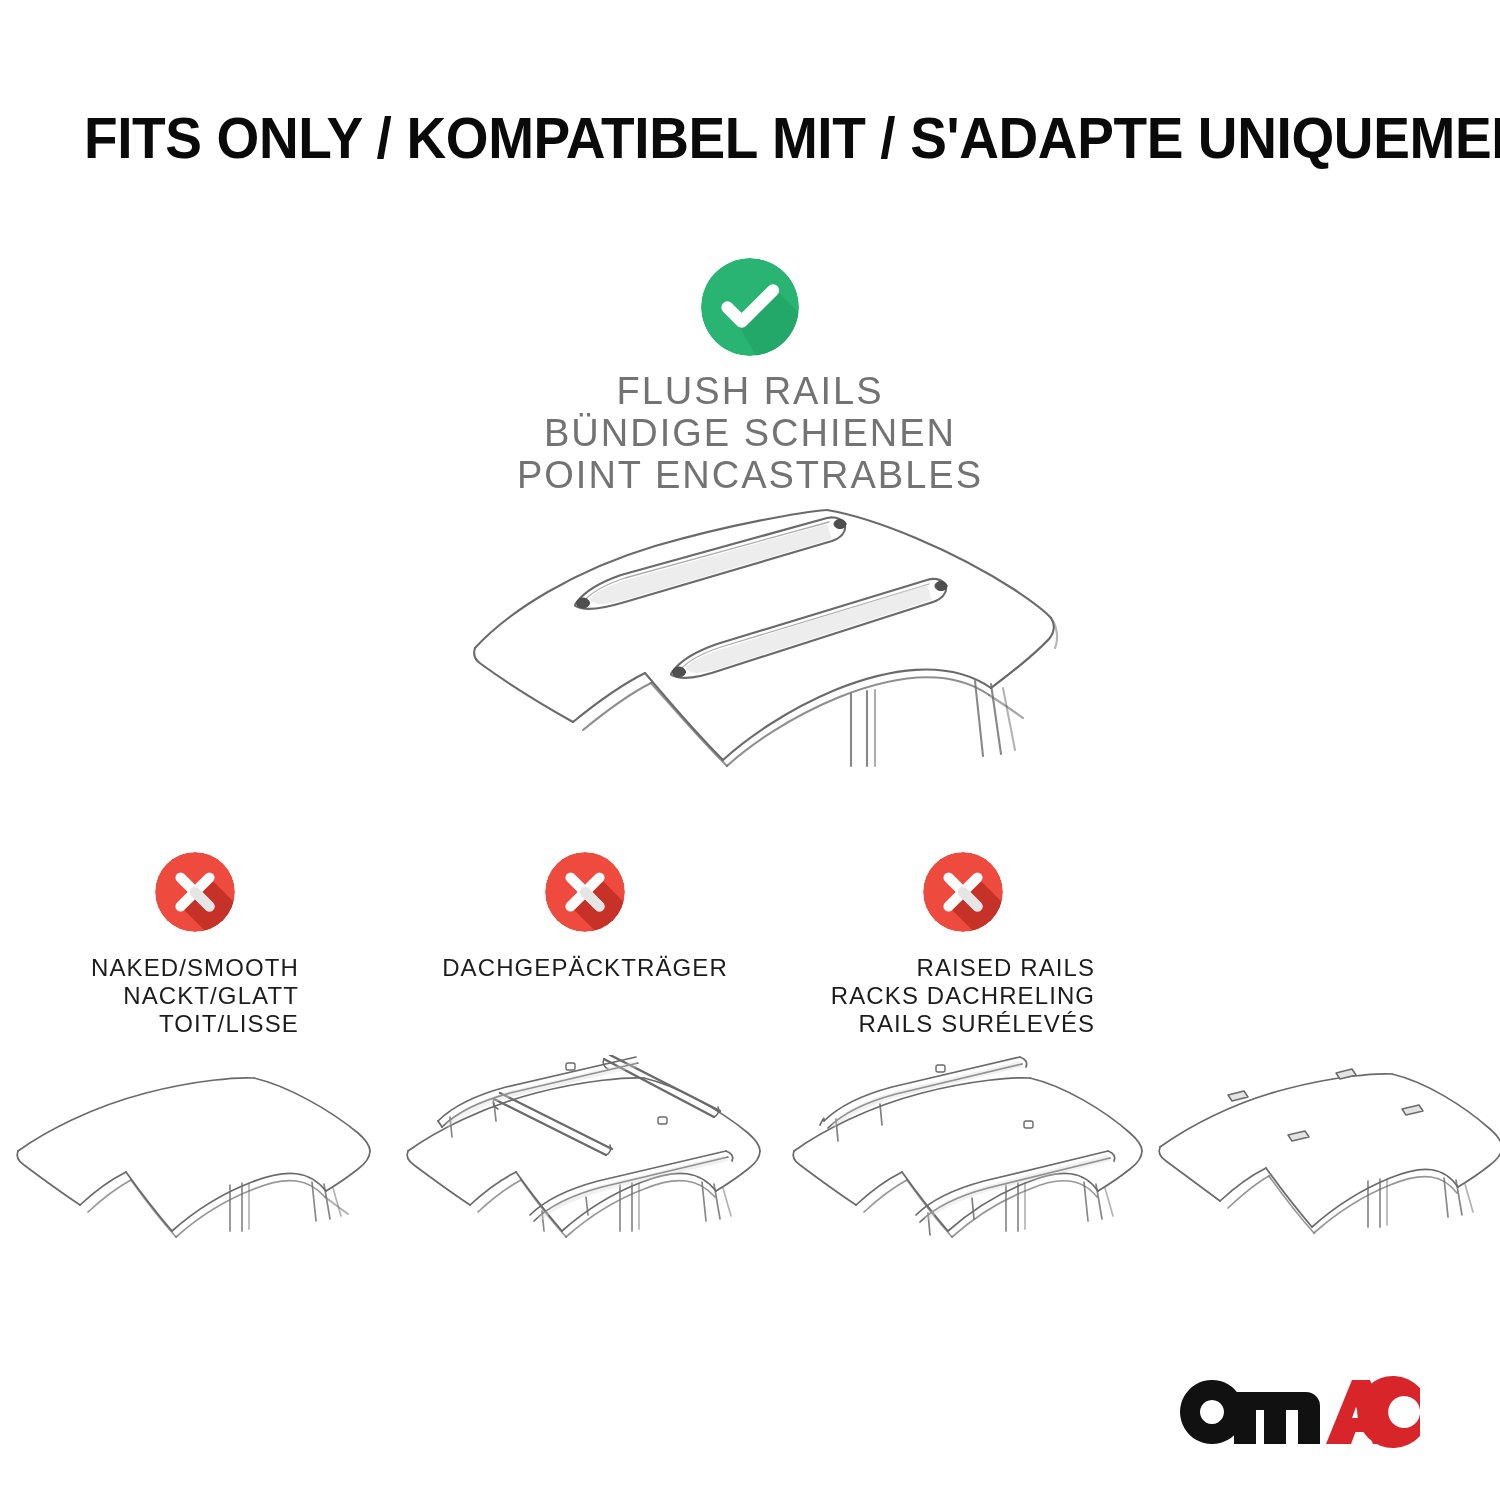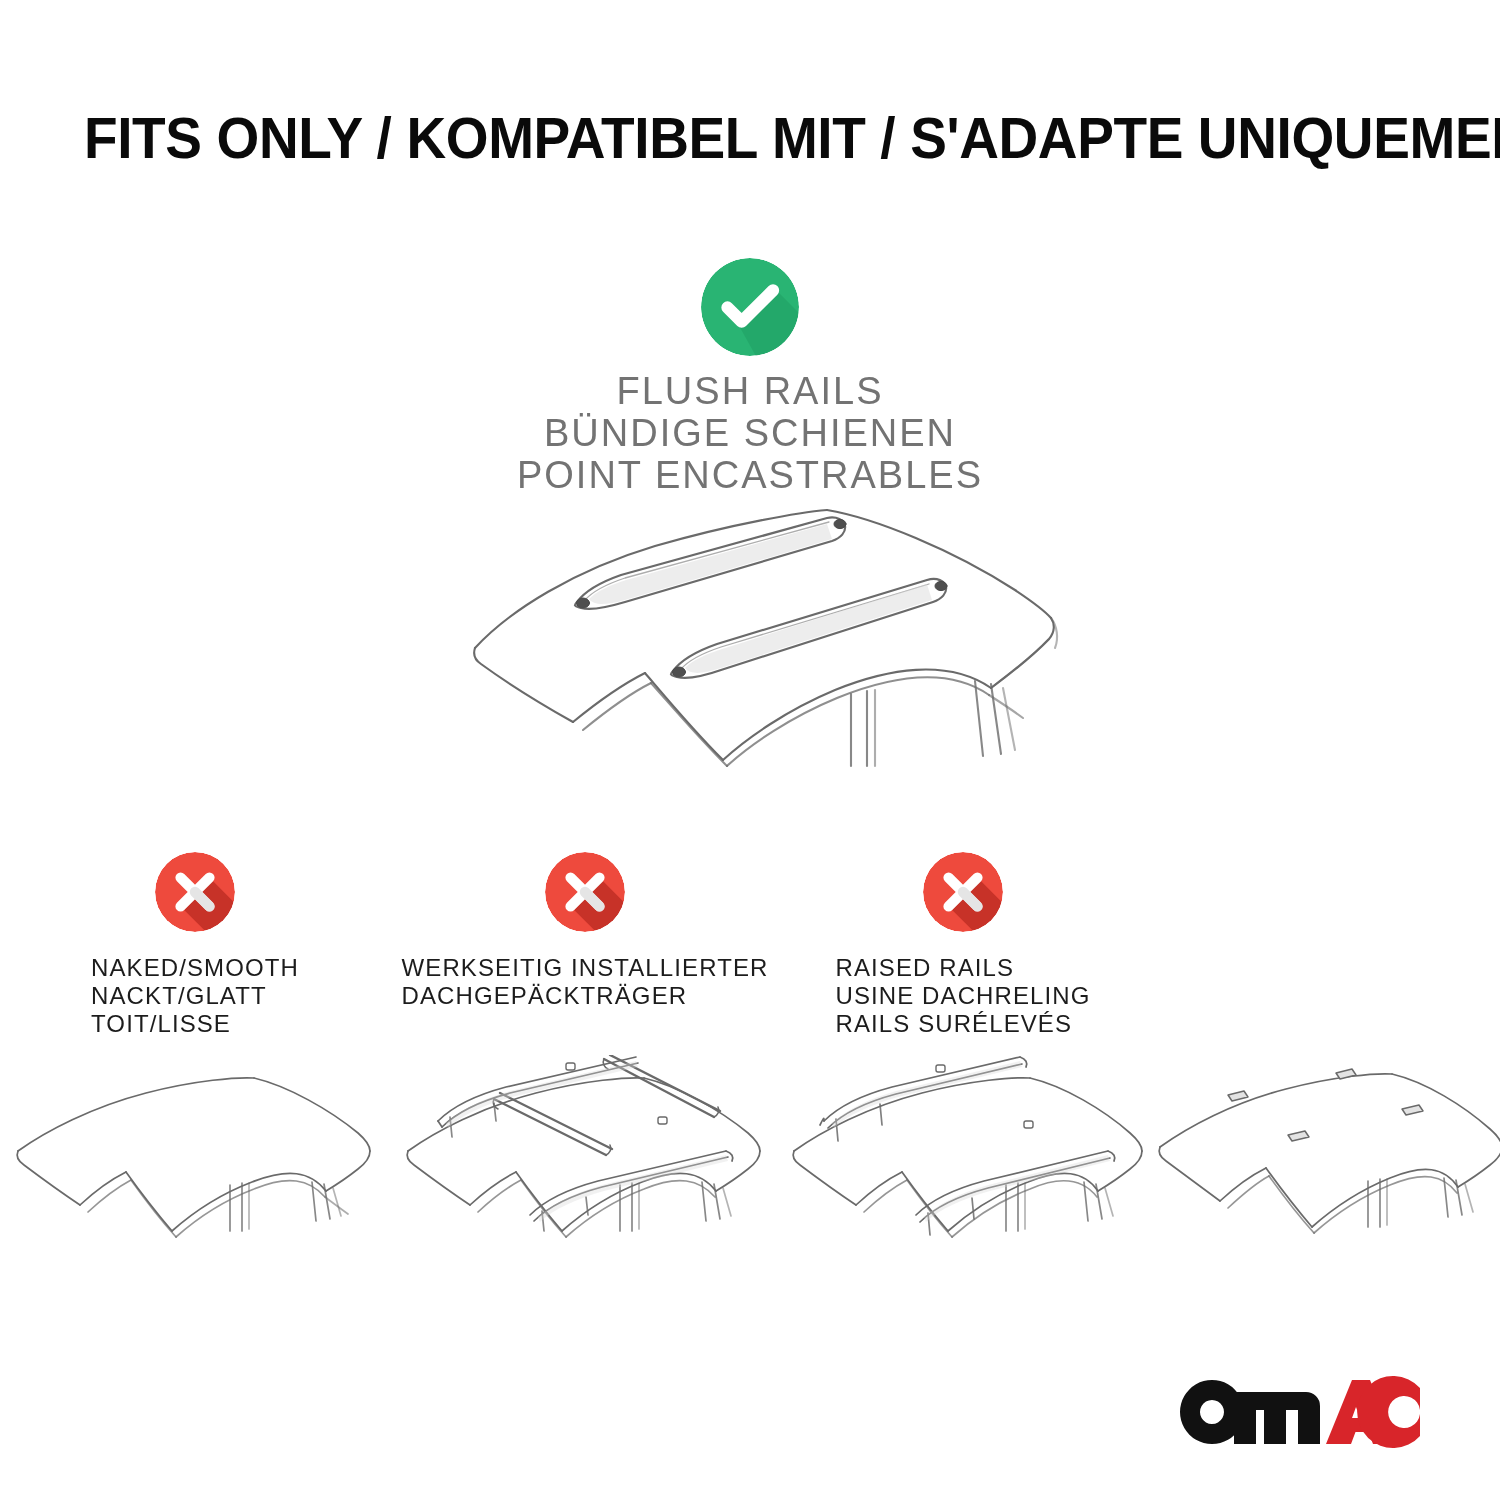--- a/index.html
+++ b/index.html
@@ -99,21 +99,21 @@
   }
   .col-1 { width: 390px; }
   .col-2 { width: 390px; }
   .col-3 { width: 366px; }
   .col-4 { width: 354px; }
 
   .x-badge { width: 80px; height: 80px; }
 
   .col-labels {
     margin-top: 22px;
-    text-align: left;
+    text-align: right;
   }
   .col-line {
     font-size: 24px;
     line-height: 28px;
     font-weight: 400;
     letter-spacing: 1.1px;
     color: #1c1c1c;
     white-space: nowrap;
   }
 
@@ -264,21 +264,20 @@
           </defs>
         <g clip-path="url(#xc2)">
           <circle cx="50" cy="50" r="50" fill="#ee4a3d"></circle>
           <path d="M50 50 L68 32 L100 64 L100 100 L64 100 L32 68 Z" fill="#a81f17" opacity="0.55"></path>
           <path d="M32 32 L68 68 M68 32 L32 68" fill="none" stroke="#ffffff" stroke-width="13" stroke-linecap="round"></path>
           <path d="M50 50 L68 68" fill="none" stroke="#e0e0e0" stroke-width="13" stroke-linecap="round" opacity="0.85"></path>
         </g>
       </svg>
     </div>
     <div class="col-labels">
-      <div class="col-line">WERKSEITIG INSTALLIERTER</div>
       <div class="col-line">DACHGEPÄCKTRÄGER</div>
     </div>
   </div>
 
   <div class="col col-3">
     <div class="badge x-badge">
       <svg viewBox="0 0 100 100" width="80" height="80" aria-hidden="true">
         <defs>
             <clipPath id="xc3">
               <circle cx="50" cy="50" r="50"></circle>
@@ -287,21 +286,21 @@
         <g clip-path="url(#xc3)">
           <circle cx="50" cy="50" r="50" fill="#ee4a3d"></circle>
           <path d="M50 50 L68 32 L100 64 L100 100 L64 100 L32 68 Z" fill="#a81f17" opacity="0.55"></path>
           <path d="M32 32 L68 68 M68 32 L32 68" fill="none" stroke="#ffffff" stroke-width="13" stroke-linecap="round"></path>
           <path d="M50 50 L68 68" fill="none" stroke="#e0e0e0" stroke-width="13" stroke-linecap="round" opacity="0.85"></path>
         </g>
       </svg>
     </div>
     <div class="col-labels">
       <div class="col-line">RAISED RAILS</div>
-      <div class="col-line">USINE DACHRELING</div>
+      <div class="col-line">RACKS DACHRELING</div>
       <div class="col-line">RAILS SURÉLEVÉS</div>
     </div>
   </div>
 
 </div>
 
 <div class="art-row">
 
   <div class="art-cell art-1">
     <svg viewBox="0 0 390 235" aria-hidden="true">

